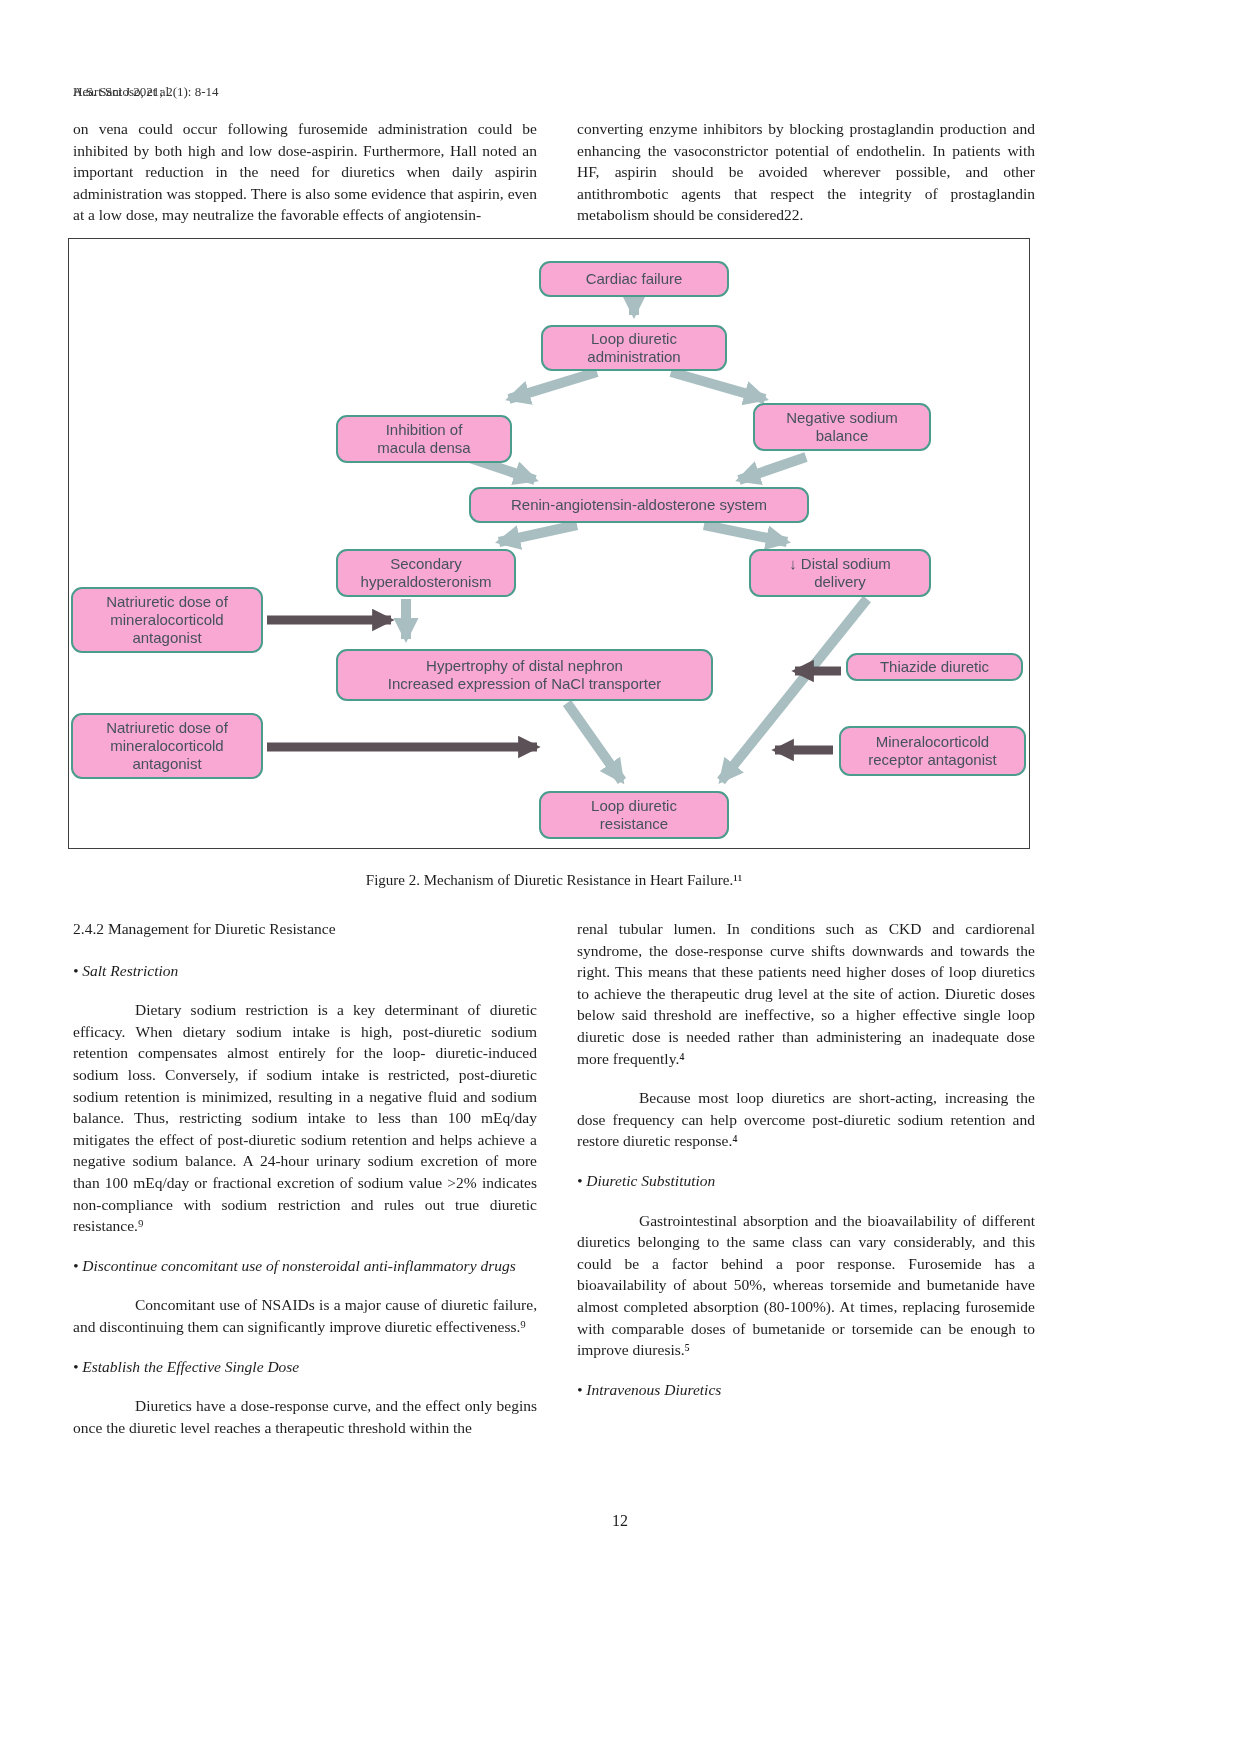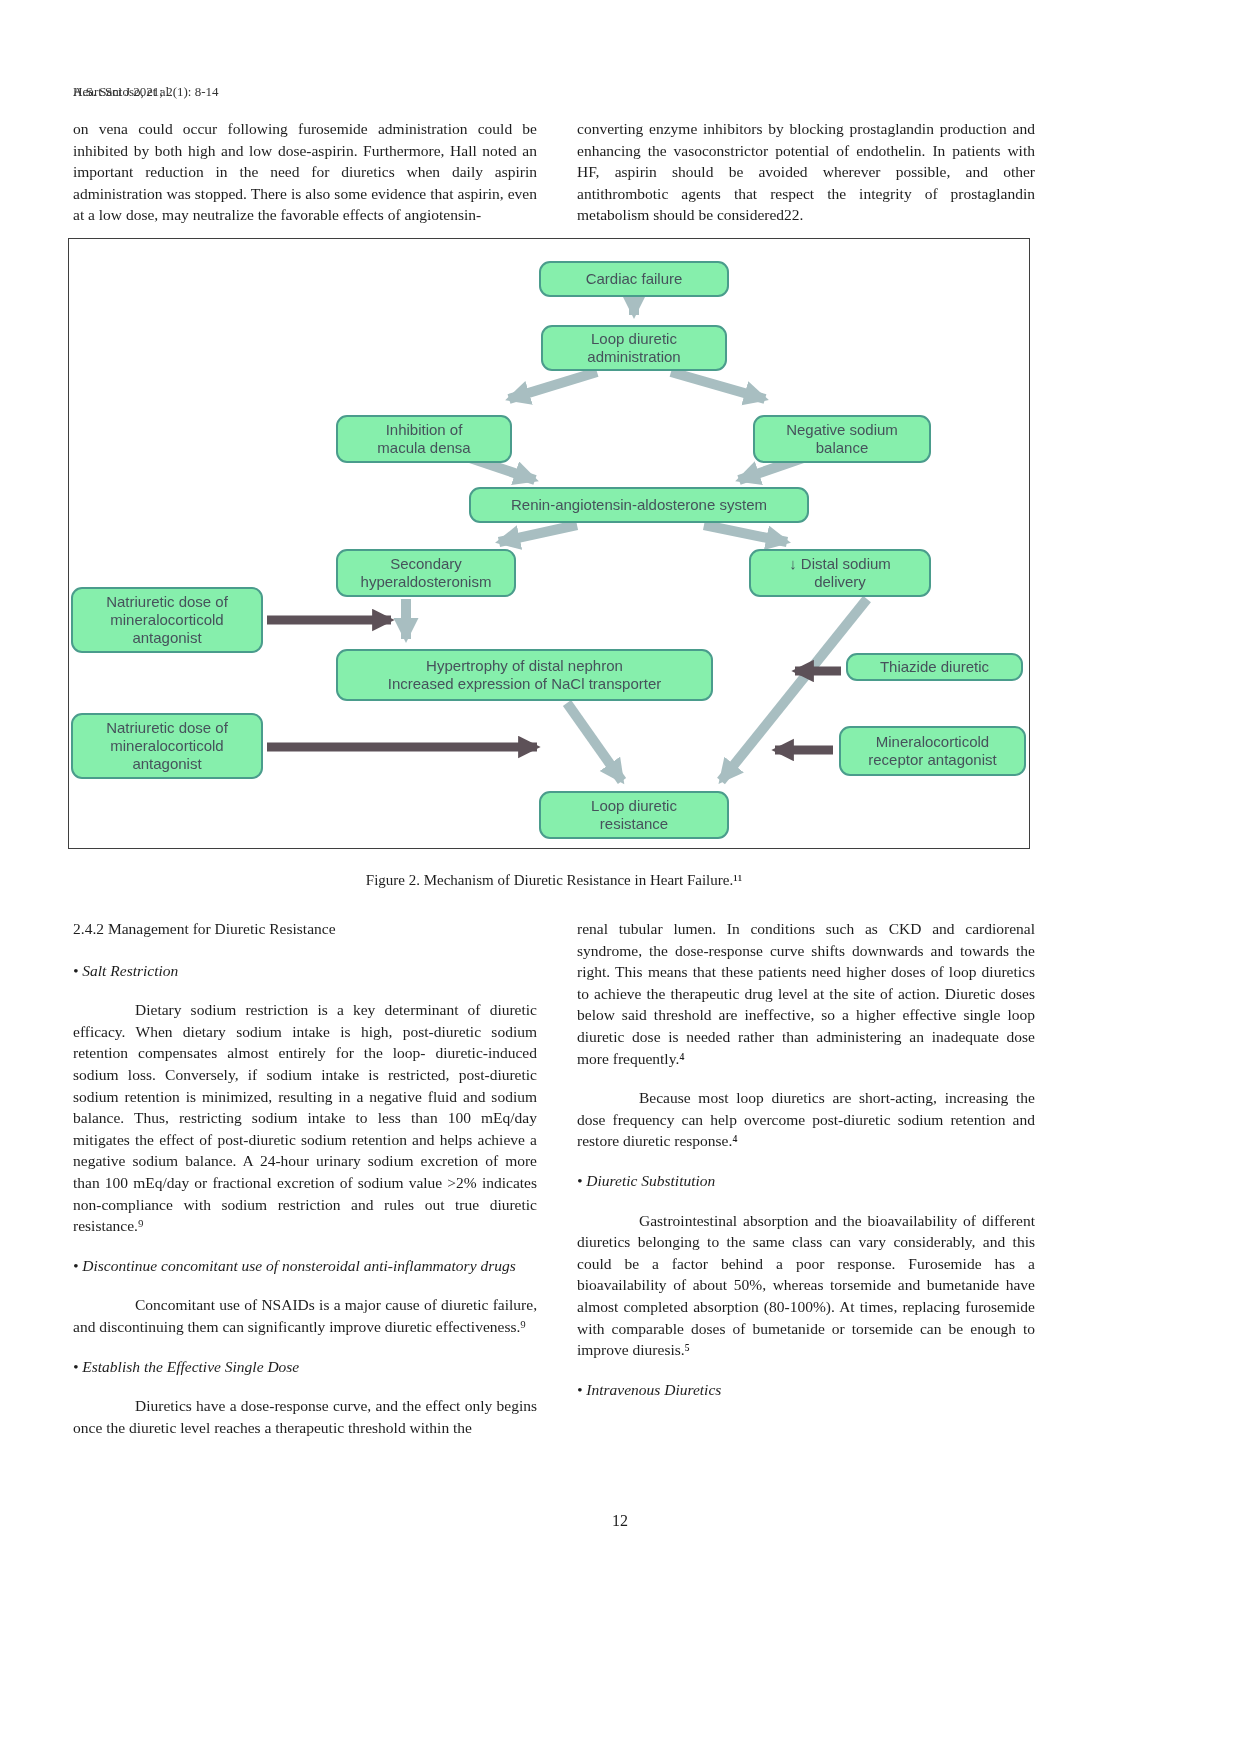--- a/index.html
+++ b/index.html
@@ -48,37 +48,37 @@
   }
   .figure-canvas{position:relative;width:100%;height:100%;}
   .figure-canvas svg{position:absolute;left:0;top:0;z-index:0;}
   .arr-light{stroke:#a8bec1;stroke-width:10px;}
   .arr-dark{stroke:#5d5158;stroke-width:9px;}
   .node{
     position:absolute;
     z-index:1;
     border:2px solid #4a9c8c;
     border-radius:11px;
-    background:#86efac;
+    background:#f9a8d4;
     display:flex;
     align-items:center;
     justify-content:center;
     text-align:center;
     font-family:"Liberation Sans", sans-serif;
     font-size:15px;
     line-height:1.22;
     color:#46525b;
     white-space:pre-line;
     padding:2px 6px;
     box-sizing:border-box;
   }
   #n-cardiac      {left:470px;top:22px; width:190px;height:36px;}
   #n-loopadmin    {left:472px;top:86px; width:186px;height:46px;}
   #n-inhibition   {left:267px;top:176px;width:176px;height:48px;}
-  #n-negsodium    {left:684px;top:176px;width:178px;height:48px;}
+  #n-negsodium    {left:684px;top:164px;width:178px;height:48px;}
   #n-raas         {left:400px;top:248px;width:340px;height:36px;}
   #n-secondary    {left:267px;top:310px;width:180px;height:48px;}
   #n-distal       {left:680px;top:310px;width:182px;height:48px;}
   #n-natri1       {left:2px;  top:348px;width:192px;height:66px;}
   #n-hypertrophy  {left:267px;top:410px;width:377px;height:52px;}
   #n-thiazide     {left:777px;top:414px;width:177px;height:28px;}
   #n-natri2       {left:2px;  top:474px;width:192px;height:66px;}
   #n-mineralo     {left:770px;top:487px;width:187px;height:50px;}
   #n-resistance   {left:470px;top:552px;width:190px;height:48px;}
   .fig-caption{

